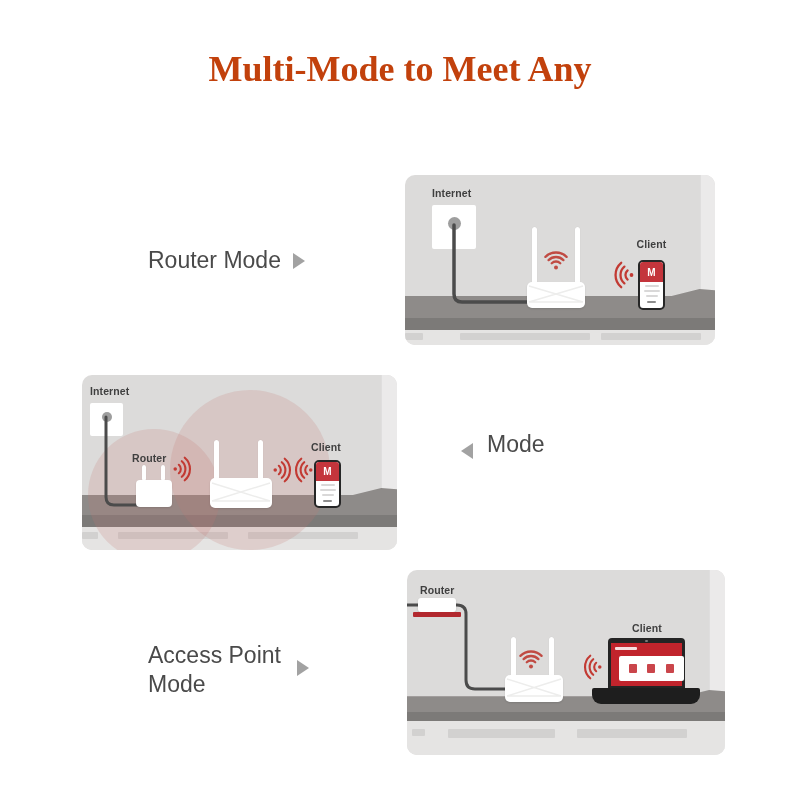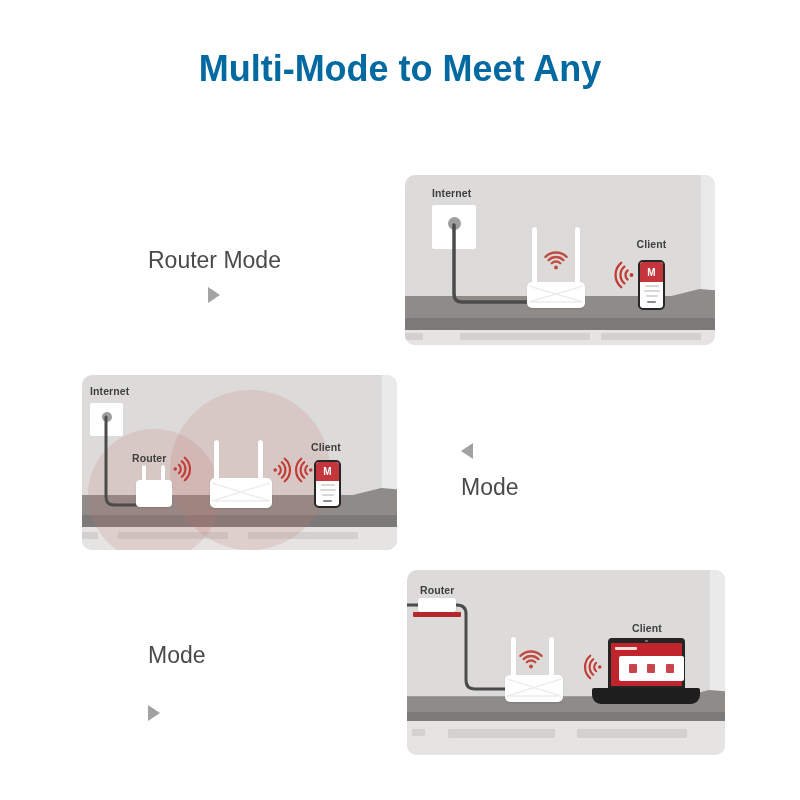--- a/index.html
+++ b/index.html
@@ -1,24 +1,24 @@
 <!DOCTYPE html>
 <html><head>
 <meta charset="utf-8">
 <style>
   html,body{margin:0;padding:0;background:#ffffff;}
   #stage{position:relative;width:800px;height:800px;background:#ffffff;overflow:hidden;
          font-family:"Liberation Sans",sans-serif;color:#4a4a4a;}
   .abs{position:absolute;}
   
   #title{top:46px;left:0;width:800px;text-align:center;font-size:36px;line-height:46px;
-         font-weight:700;color:#0369a1;}
+         font-weight:700;color:#c2410c;font-family:Liberation Serif, serif;}
   #title span{display:block;}
   
-  .mode-label{font-size:23px;line-height:29px;font-weight:500;color:#4a4a4a;display:flex;flex-direction:column;}
+  .mode-label{font-size:23px;line-height:29px;font-weight:500;color:#4a4a4a;display:flex;}
   .arrow-right{width:0;height:0;border-top:8px solid transparent;border-bottom:8px solid transparent;
                border-left:12px solid #a2a2a2;}
   .arrow-left{width:0;height:0;border-top:8px solid transparent;border-bottom:8px solid transparent;
               border-right:12px solid #a2a2a2;}
   
   .scene{border-radius:10px;overflow:hidden;background:#dcdbda;}
   .side-wall{background:#ebeaea;border-left:1px solid rgba(0,0,0,0.05);top:0;right:0;bottom:0;}
   .table-top{left:0;right:0;background:#8e8b89;}
   .table-front{left:0;right:0;background:#7c7a78;}
   .floor{left:0;right:0;background:#e5e4e3;}
@@ -160,20 +160,21 @@
 
   <div class="abs mode-label" style="left:461px;top:430px;gap:14px;">
     <span class="arrow-left" style="margin-top:13px;"></span>
     <span>
       <span style="display:block;">Mode</span>
     </span>
   </div>
 
   <div class="abs mode-label" style="left:148px;top:641px;gap:16px;">
     <span>
+      <span style="display:block;">Access Point</span>
       <span style="display:block;">Mode</span>
     </span>
     <span class="arrow-right" style="margin-top:19px;"></span>
   </div>
 
   <div class="abs scene" style="left:407px;top:570px;width:318px;height:185px;">
     <div class="abs side-wall" style="width:15px;"></div>
     <div class="abs table-top" style="top:120px;height:22px;clip-path:polygon(0 28%,87% 28%,95% 0,100% 6%,100% 100%,0 100%);"></div>
     <div class="abs table-front" style="top:142px;height:9px;"></div>
     <div class="abs floor" style="top:151px;height:34px;">

